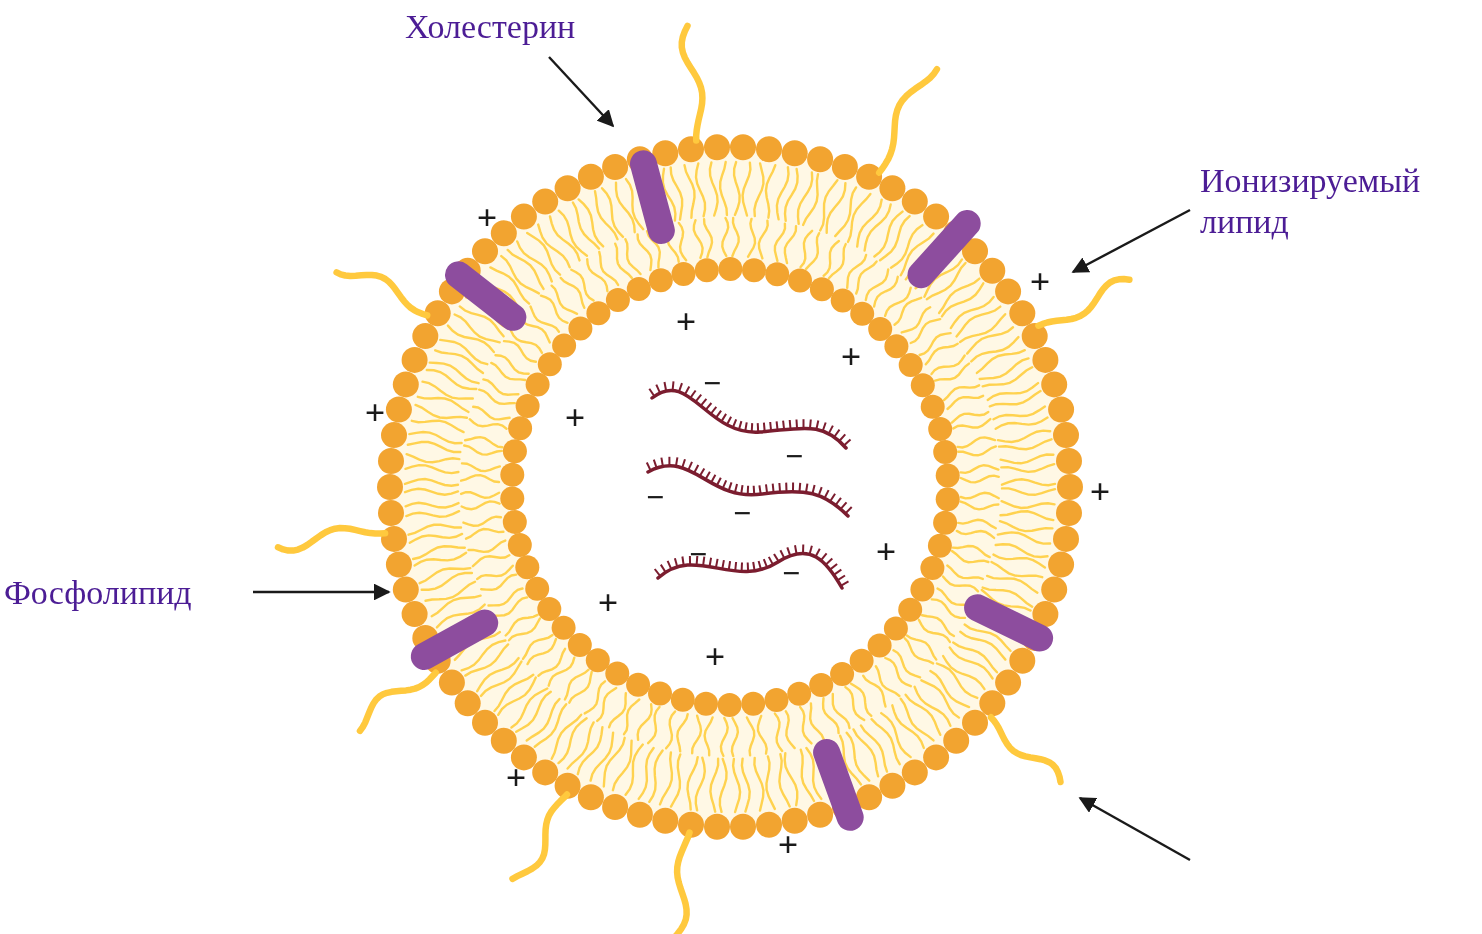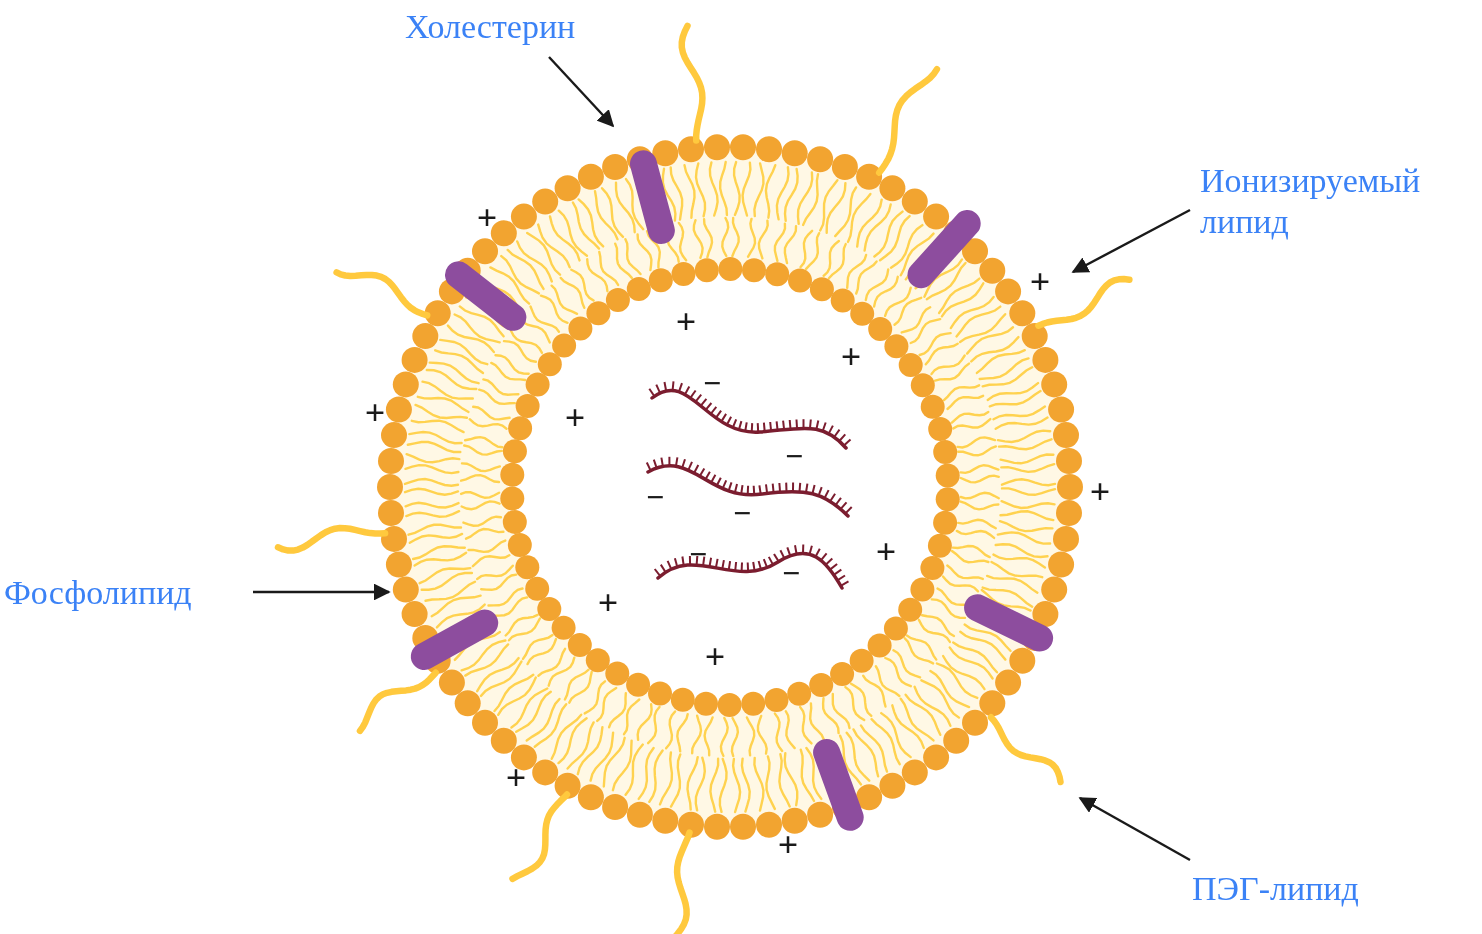--- a/index.html
+++ b/index.html
@@ -1,19 +1,19 @@
 <!DOCTYPE html>
 <html><head>
 <meta charset="utf-8">
 <style>
   html,body{margin:0;padding:0;background:#ffffff;}
   .stage{position:relative;width:1482px;height:934px;background:#ffffff;overflow:hidden;margin:0 auto;
          font-family:"Liberation Serif",serif;}
   .stage svg{position:absolute;left:0;top:0;}
-  .label{position:absolute;font-size:34px;color:#3b82f6;line-height:1.22;}
+  .label{position:absolute;font-size:34px;color:#4c1d95;line-height:1.22;}
   .label.ionizable{width:300px;}
 </style>
 </head>
 <body>
 
 <div class="stage">
 
   <svg id="diagram" width="1482" height="934" viewBox="0 0 1482 934">
       <defs>
         <marker id="ah" viewBox="0 0 10 10" refX="9" refY="5" markerWidth="7" markerHeight="7" orient="auto">
@@ -599,14 +599,13 @@
         <line x1="1190" y1="860" x2="1080" y2="798" stroke="#1A1A1A" stroke-width="2.4" marker-end="url(#ah)"></line>
       </g>
     </svg>
 
   <div class="label" style="left:405px;top:6px;">Холестерин</div>
 
   <div class="label ionizable" style="left:1200px;top:160px;">Ионизируемый липид</div>
 
   <div class="label" style="left:4px;top:572px;text-align:center;">Фосфолипид</div>
 
-  <div class="label" style="left:1192px;top:868px;">ПЭГ-липид</div>
 </div>
 
 </body></html>

